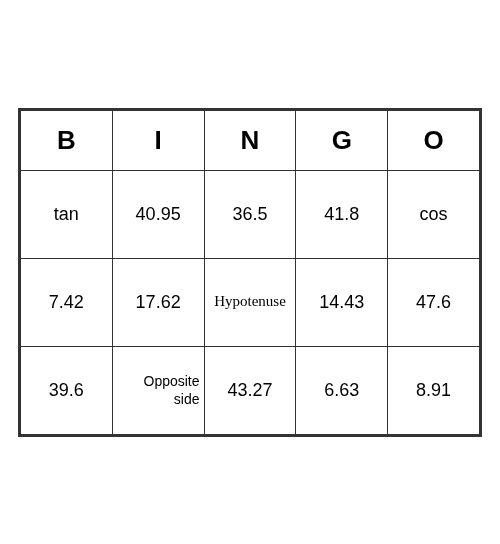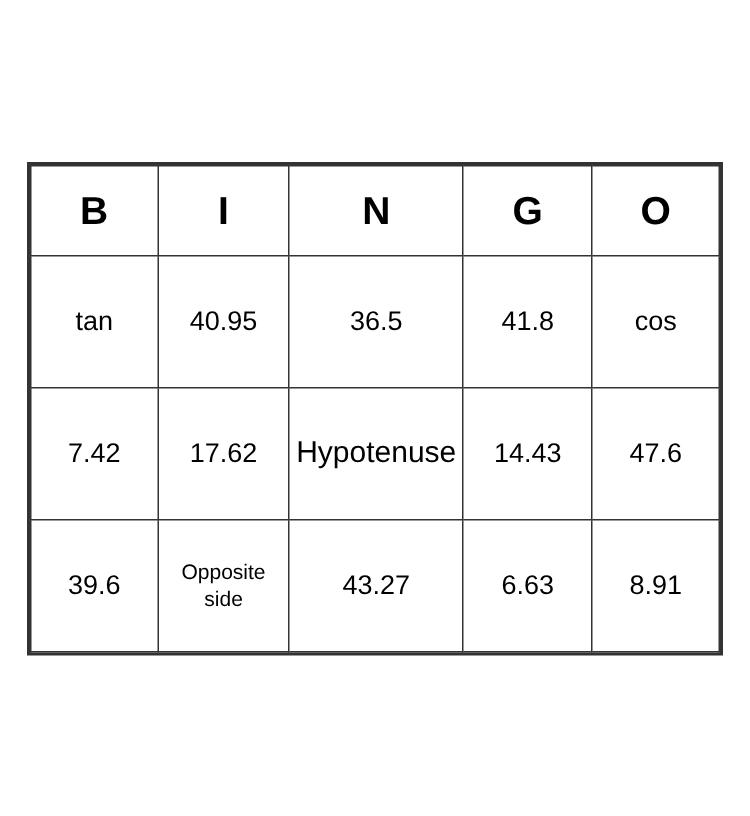--- a/index.html
+++ b/index.html
@@ -63,26 +63,26 @@
     <tr>
           <td>tan</td>
           <td>40.95</td>
           <td>36.5</td>
           <td>41.8</td>
           <td>cos</td>
         </tr>
         <tr>
           <td>7.42</td>
           <td>17.62</td>
-          <td style="font-size: 20px; line-height: 1.3;">Hypotenuse</td>
+          <td style="font-size: 15px; line-height: 1.3; font-family: Liberation Serif, serif;">Hypotenuse</td>
           <td>14.43</td>
           <td>47.6</td>
         </tr>
         <tr>
           <td>39.6</td>
-          <td style="font-size: 14px; line-height: 1.3;">Opposite side</td>
+          <td style="font-size: 14px; line-height: 1.3; text-align: right;">Opposite side</td>
           <td>43.27</td>
           <td>6.63</td>
           <td>8.91</td>
         </tr>
       </tbody>
   </table>
 </div>
 
 </body></html>

